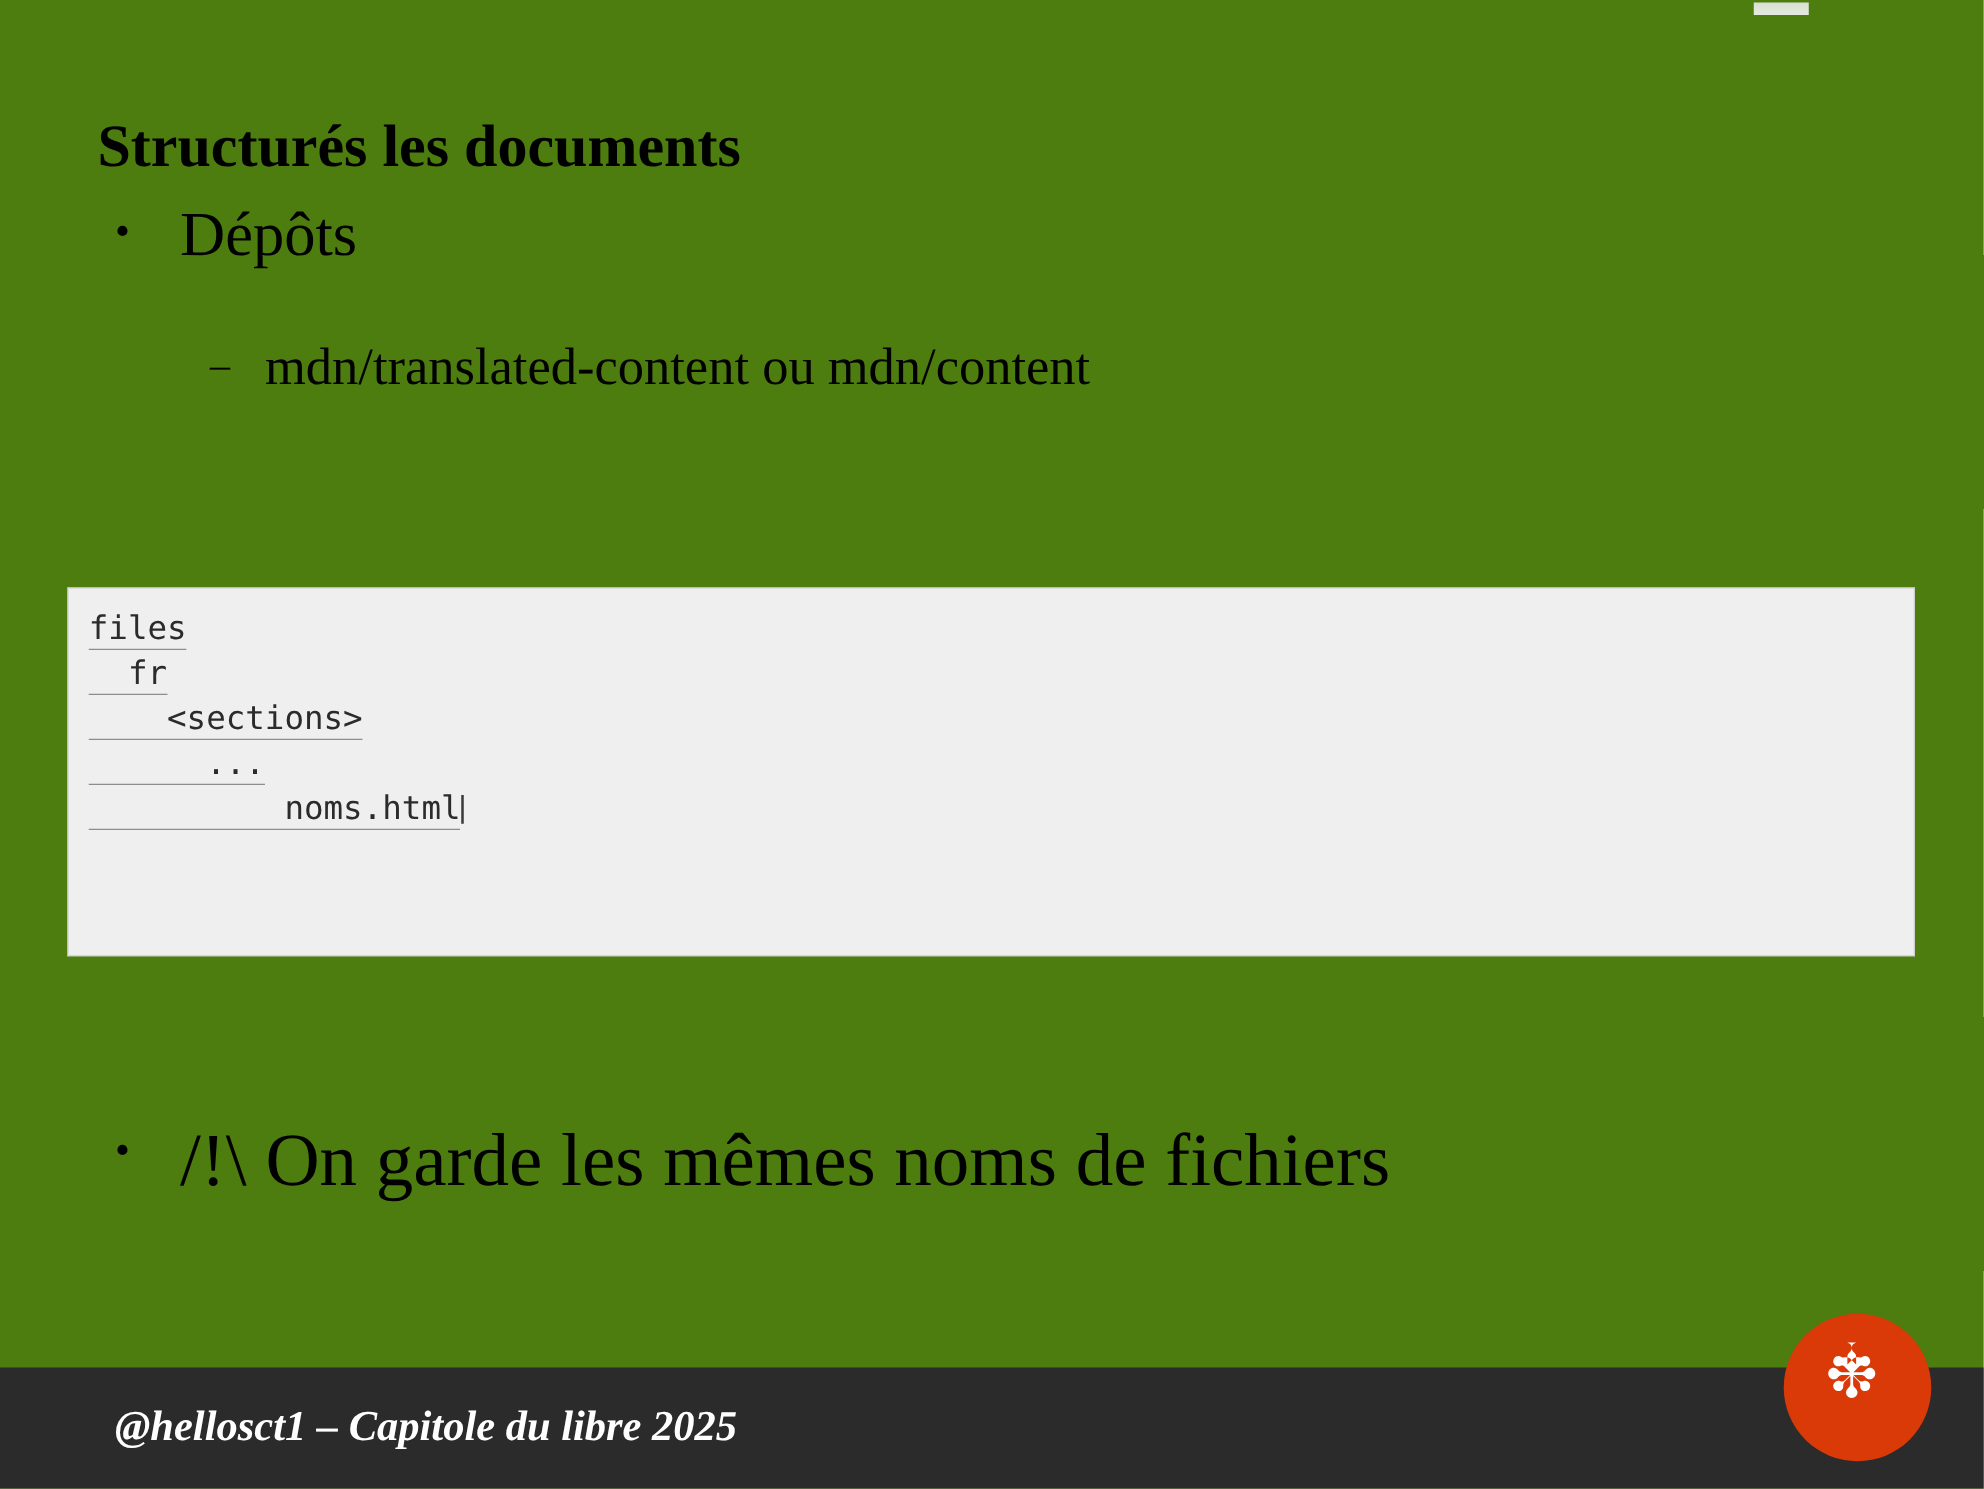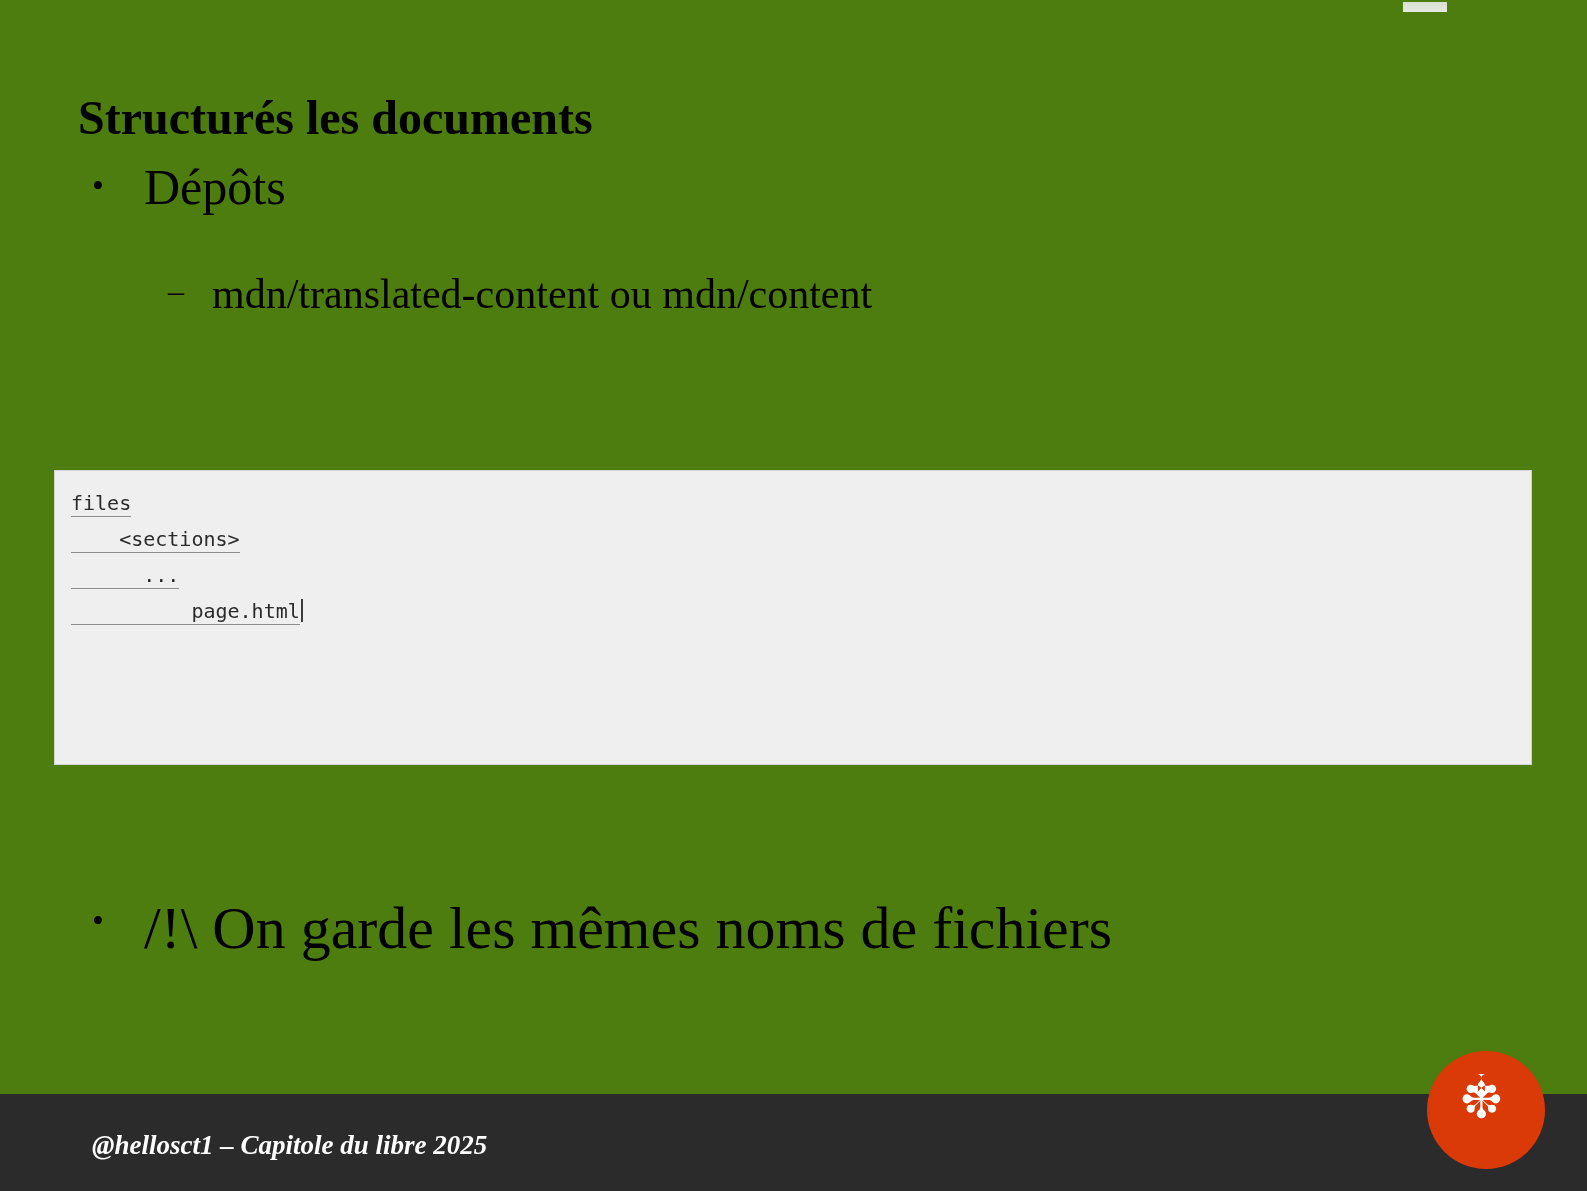--- a/index.html
+++ b/index.html
@@ -83,21 +83,21 @@
     height: 295px;
     background: #efefef;
     border: 1px solid #d4d4d4;
     border-right-color: #cfcfcf;
     box-sizing: border-box;
     padding: 14px 0 0 0;
     overflow: hidden;
   }
   .code-line {
     font-family: "DejaVu Sans Mono", monospace;
-    font-size: 20px;
+    font-size: 26px;
     line-height: 36px;
     color: #2b2b2b;
     white-space: pre;
     padding-left: 16px;
     height: 36px;
   }
   .code-line .txt {
     border-bottom: 1px solid #8d8d8d;
     padding-bottom: 1px;
   }
@@ -120,21 +120,21 @@
     background: #2b2b2b;
   }
   .footer-text {
     position: absolute;
     left: 92px;
     bottom: 30px;
     color: #ffffff;
     font-family: "Liberation Serif", serif;
     font-style: italic;
     font-weight: bold;
-    font-size: 27px;
+    font-size: 34px;
     white-space: nowrap;
   }
 
   
   .logo {
     position: absolute;
     right: 42px;
     bottom: 22px;
     width: 118px;
     height: 118px;
@@ -171,23 +171,24 @@
     <span class="label">Dépôts</span>
   </div>
 
   <div class="bullet-l2">
     <span class="marker">–</span>
     <span class="label">mdn/translated-content ou mdn/content</span>
   </div>
 
   <div class="code-block">
     <div class="code-line"><span class="txt">files</span></div>
+    <div class="code-line"><span class="txt">  fr</span></div>
     <div class="code-line"><span class="txt">    &lt;sections&gt;</span></div>
     <div class="code-line"><span class="txt">      ...</span></div>
-    <div class="code-line"><span class="txt">          page.html</span><span class="caret"></span></div>
+    <div class="code-line"><span class="txt">          noms.html</span><span class="caret"></span></div>
   </div>
 
   <div class="bullet-l1 second">
     <span class="marker">•</span>
     <span class="label">/!\ On garde les mêmes noms de fichiers</span>
   </div>
 
   <div class="footer-bar"></div>
   <div class="footer-text">@hellosct1 – Capitole du libre 2025</div>
 

